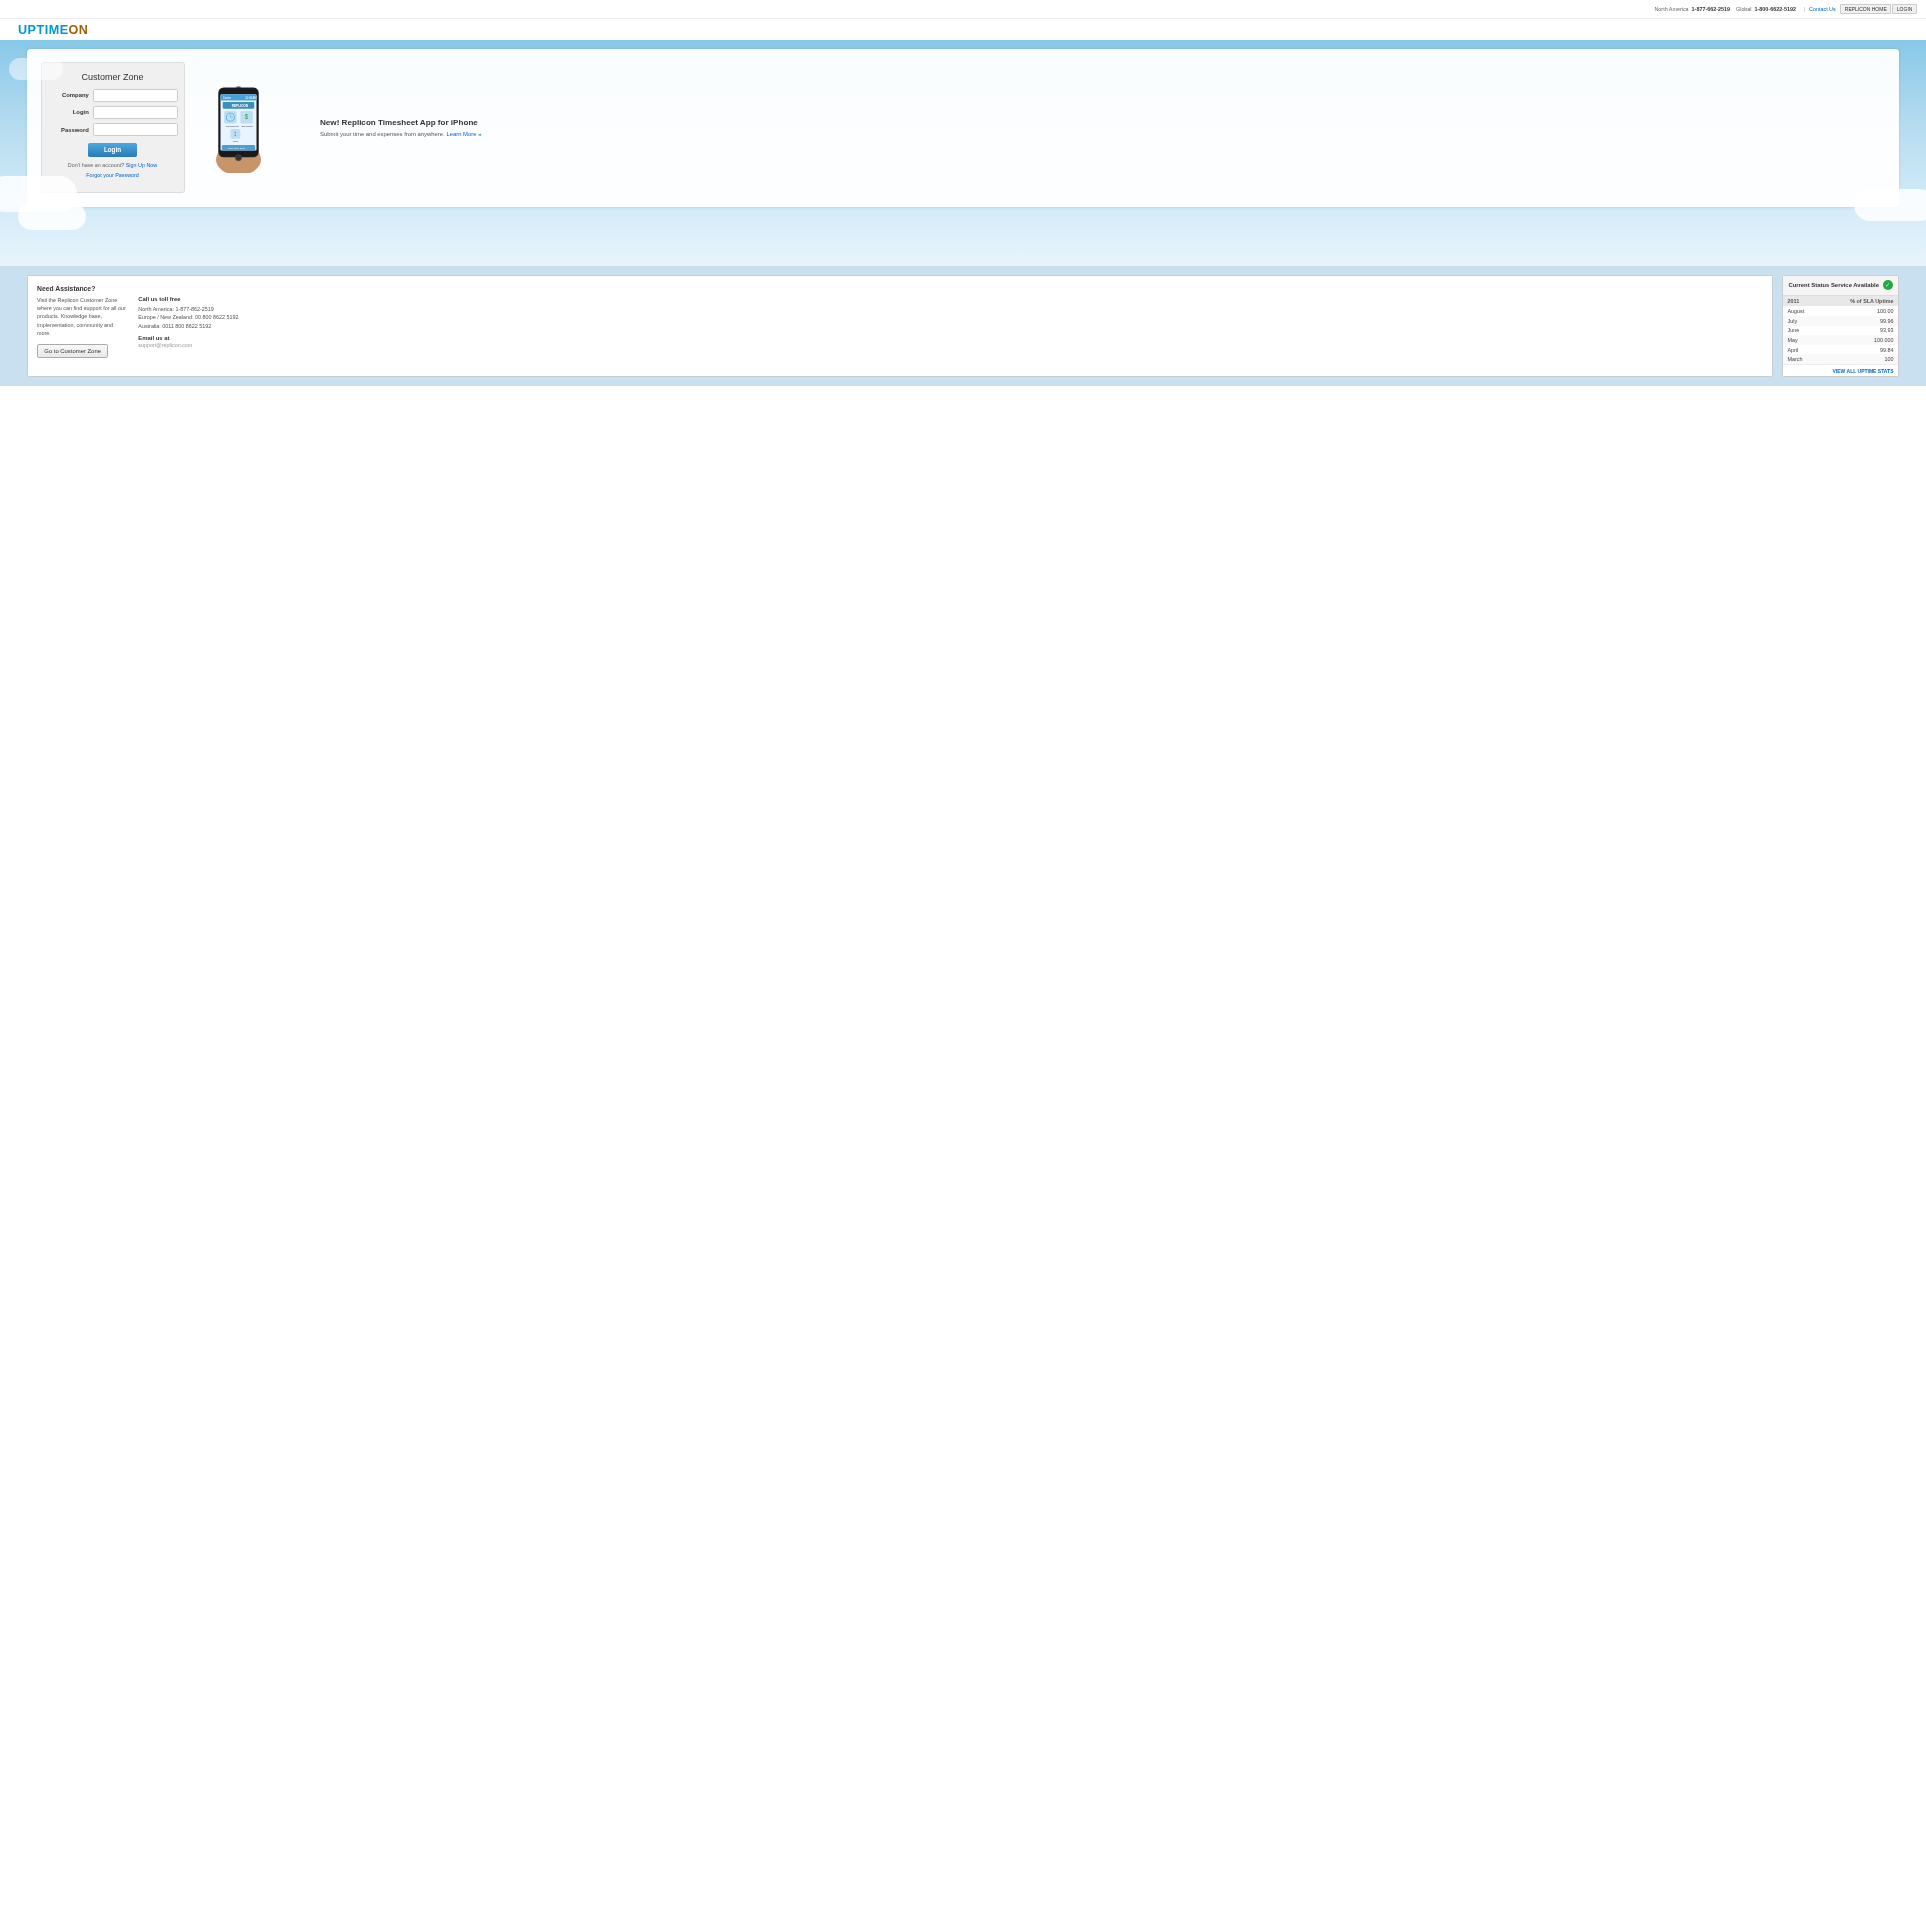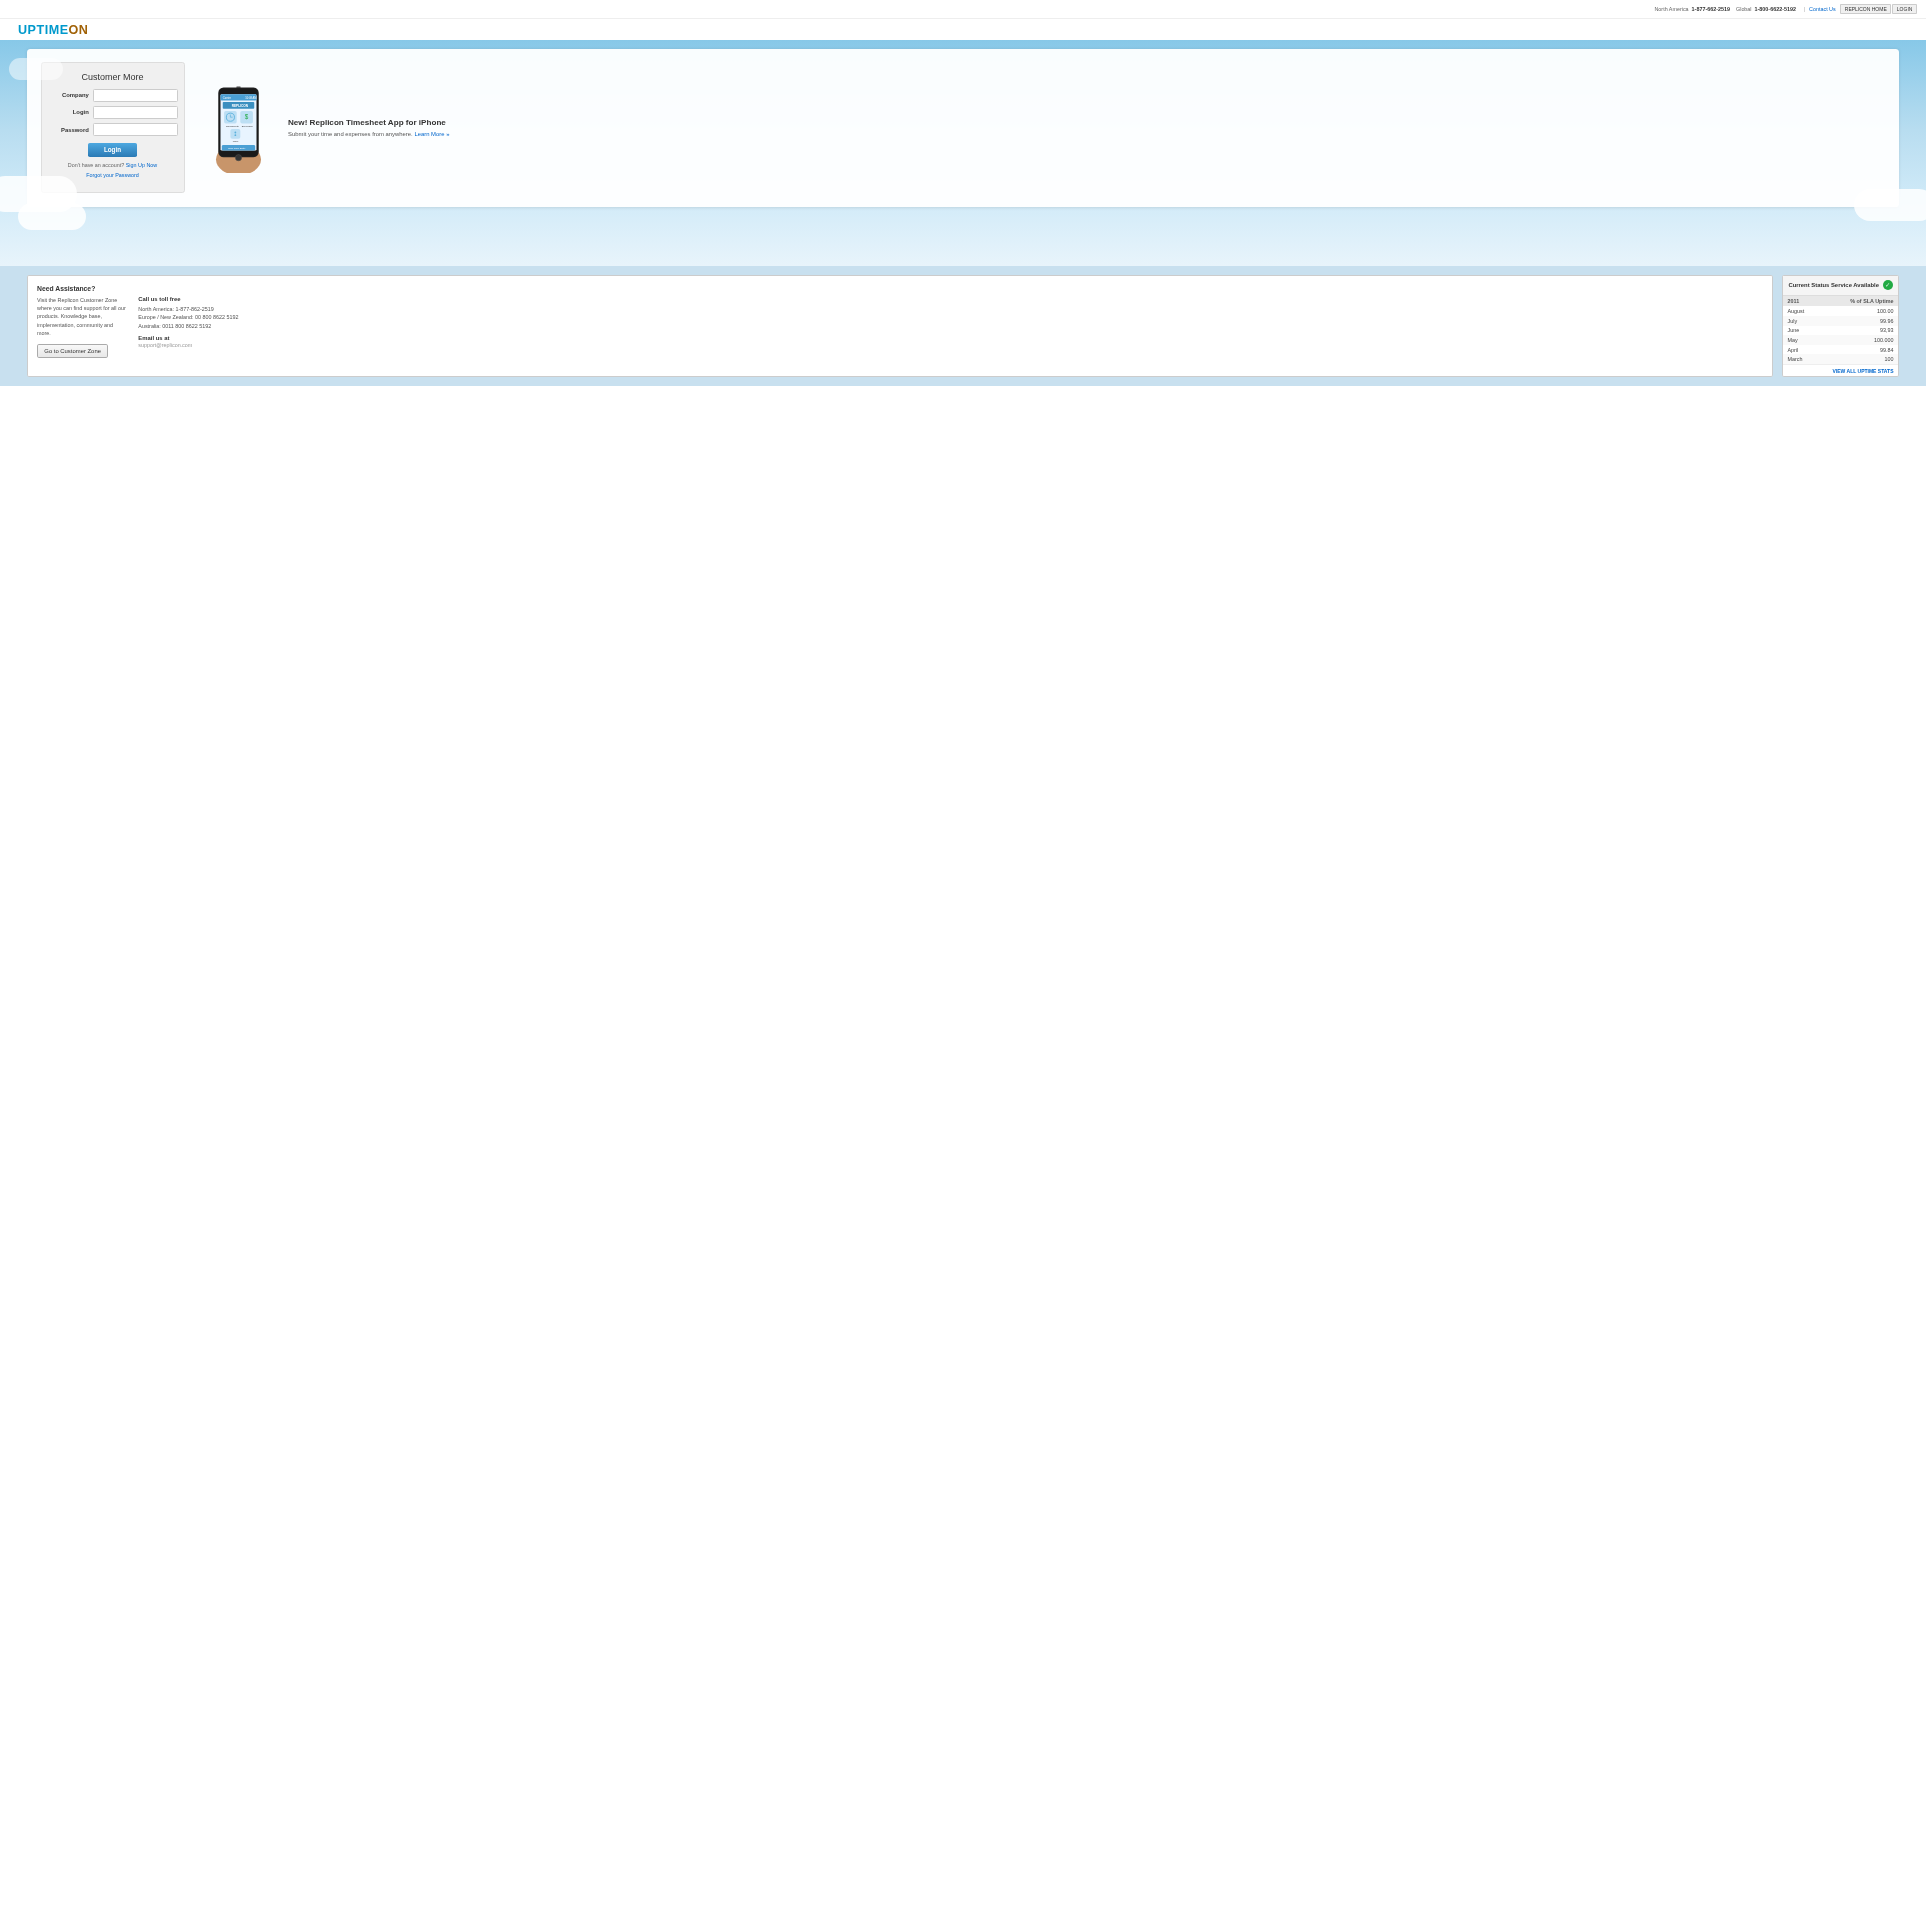--- a/index.html
+++ b/index.html
@@ -212,20 +212,21 @@
       align-items: center;
       justify-content: center;
     }
     
     .phone-mockup {
       width: 63px;
       height: 90px;
     }
     .app-text {
       flex: 1;
+      margin-left: 32px;
     }
     .app-text h3 {
       font-size: 8.1px;
       font-weight: bold;
       color: #333;
       margin-bottom: 3.6px;
     }
     .app-text p {
       font-size: 5.9px;
       color: #555;
@@ -409,21 +410,21 @@
   <div class="cloud cloud-1"></div>
   <div class="cloud cloud-2"></div>
   <div class="cloud cloud-3"></div>
   <div class="cloud cloud-4"></div>
 
 
   <div class="content-card">
 
     <div class="login-section">
       <div class="login-box">
-        <h2>Customer More</h2>
+        <h2>Customer Zone</h2>
         <div class="form-row">
           <label>Company</label>
           <input type="text" style="">
         </div>
         <div class="form-row">
           <label>Login</label>
           <input type="text" style="">
         </div>
         <div class="form-row">
           <label>Password</label>

